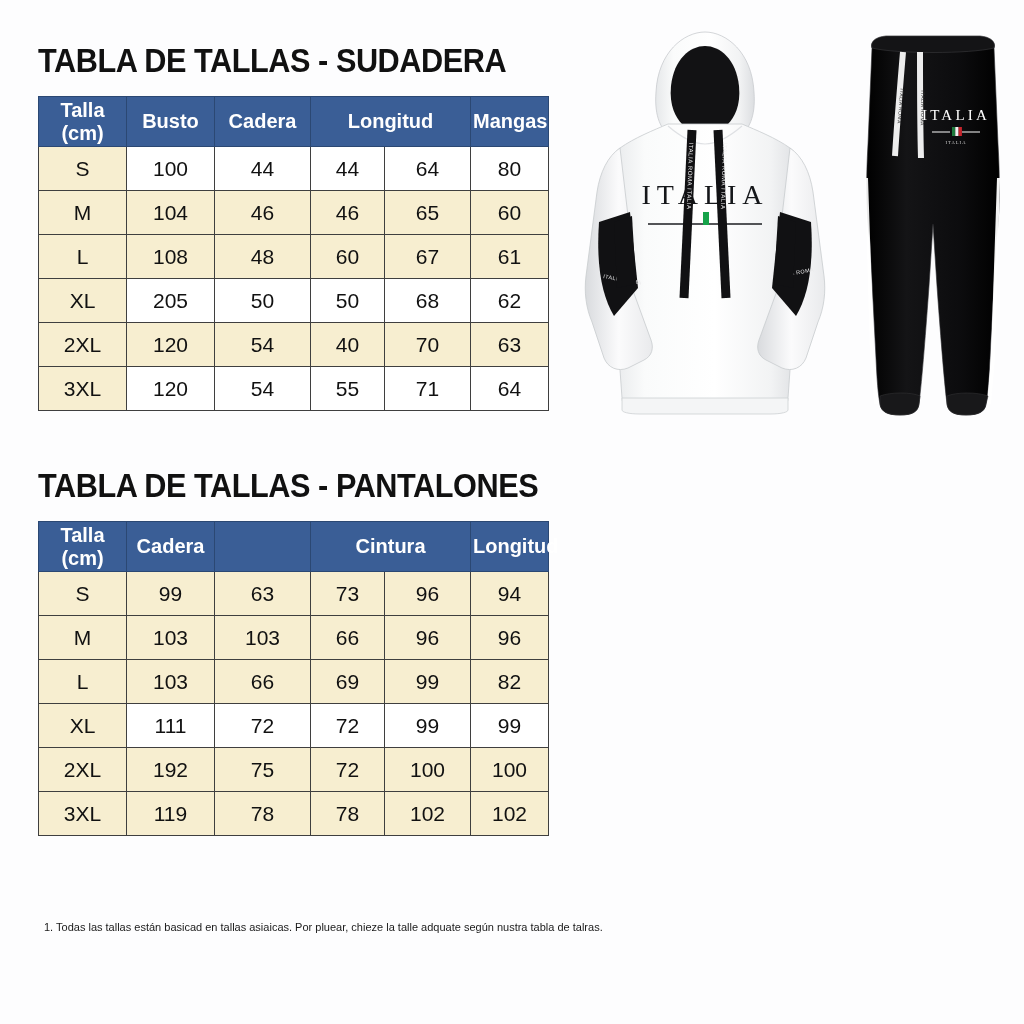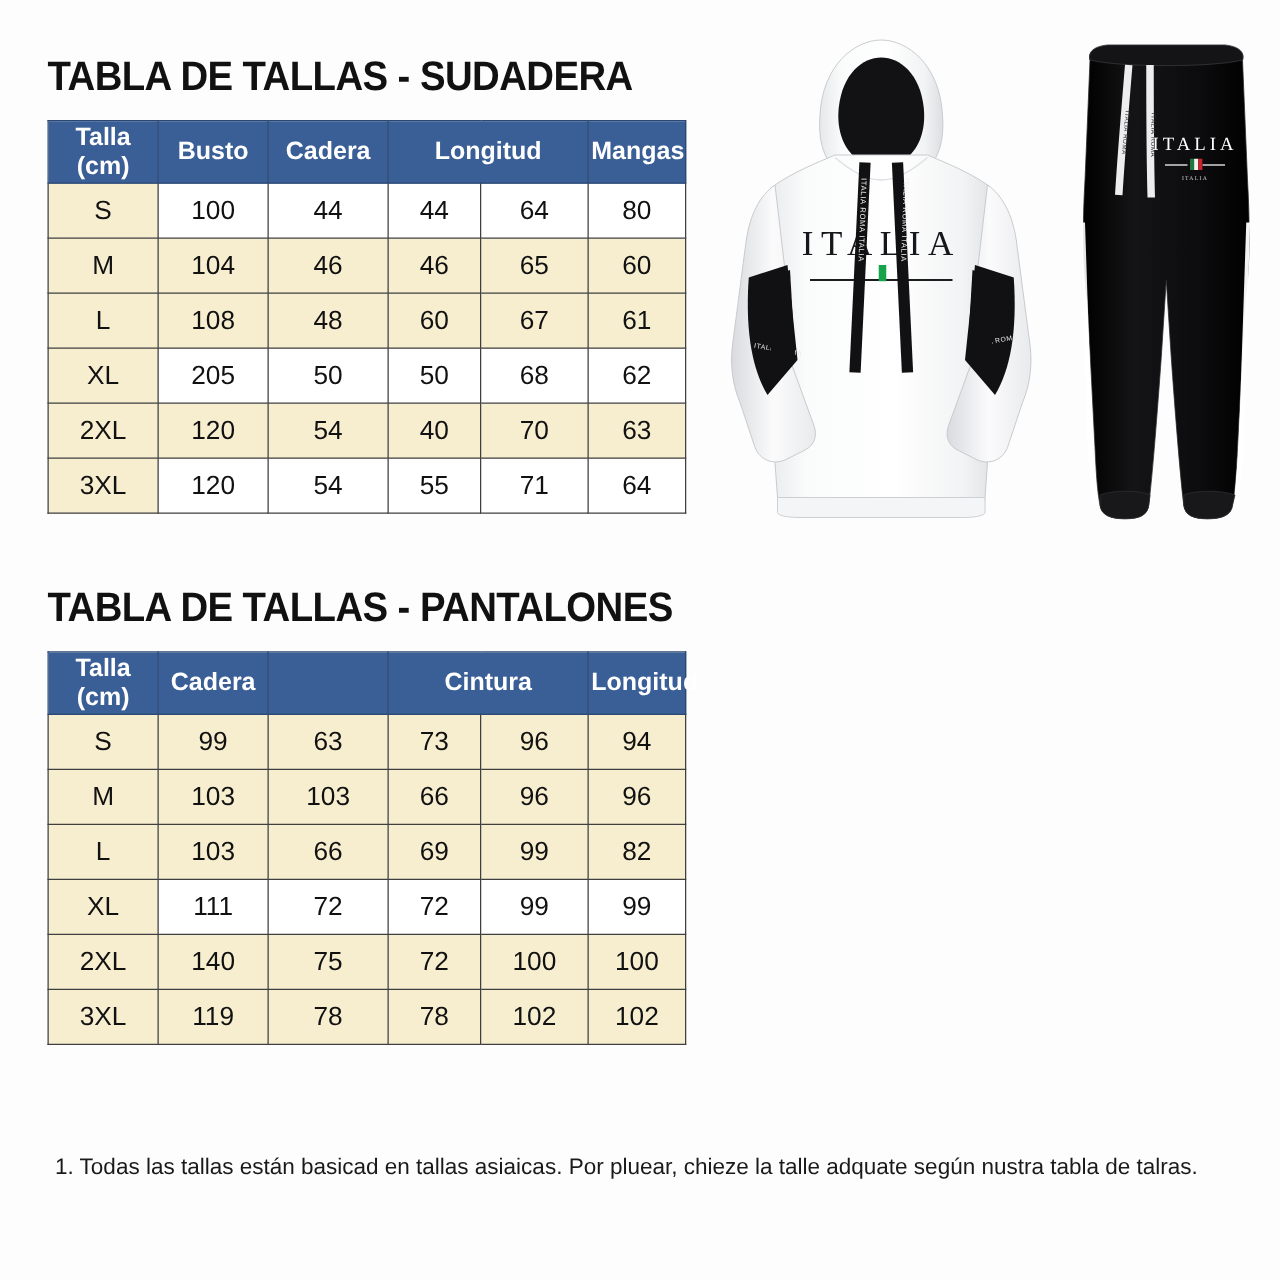--- a/index.html
+++ b/index.html
@@ -69,21 +69,21 @@
   .col-f     { width:78px; }
 
   .table-gap { height:56px; }
 
   
   .notes {
     position:absolute;
     left:44px;
     top:918px;
     width:950px;
-    font-size:18px;
+    font-size:11px;
     color:#1a1a1a;
     line-height:1.72;
   }
 
   
   .photo { position:absolute; left:570px; top:26px; width:445px; height:400px; }
 
   .hoodie-wrap { position:absolute; left:0px;  top:0px; width:270px; height:400px; }
   .pants-wrap  { position:absolute; left:280px; top:2px; width:165px; height:400px; }
 
@@ -229,21 +229,21 @@
         <tr class="row-white">
           <td class="size-cell">XL</td>
           <td>111</td>
           <td>72</td>
           <td>72</td>
           <td>99</td>
           <td>99</td>
         </tr>
         <tr class="row-cream all-cream">
           <td class="size-cell">2XL</td>
-          <td>140</td>
+          <td>192</td>
           <td>75</td>
           <td>72</td>
           <td>100</td>
           <td>100</td>
         </tr>
         <tr class="row-cream all-cream">
           <td class="size-cell">3XL</td>
           <td>119</td>
           <td>78</td>
           <td>78</td>

